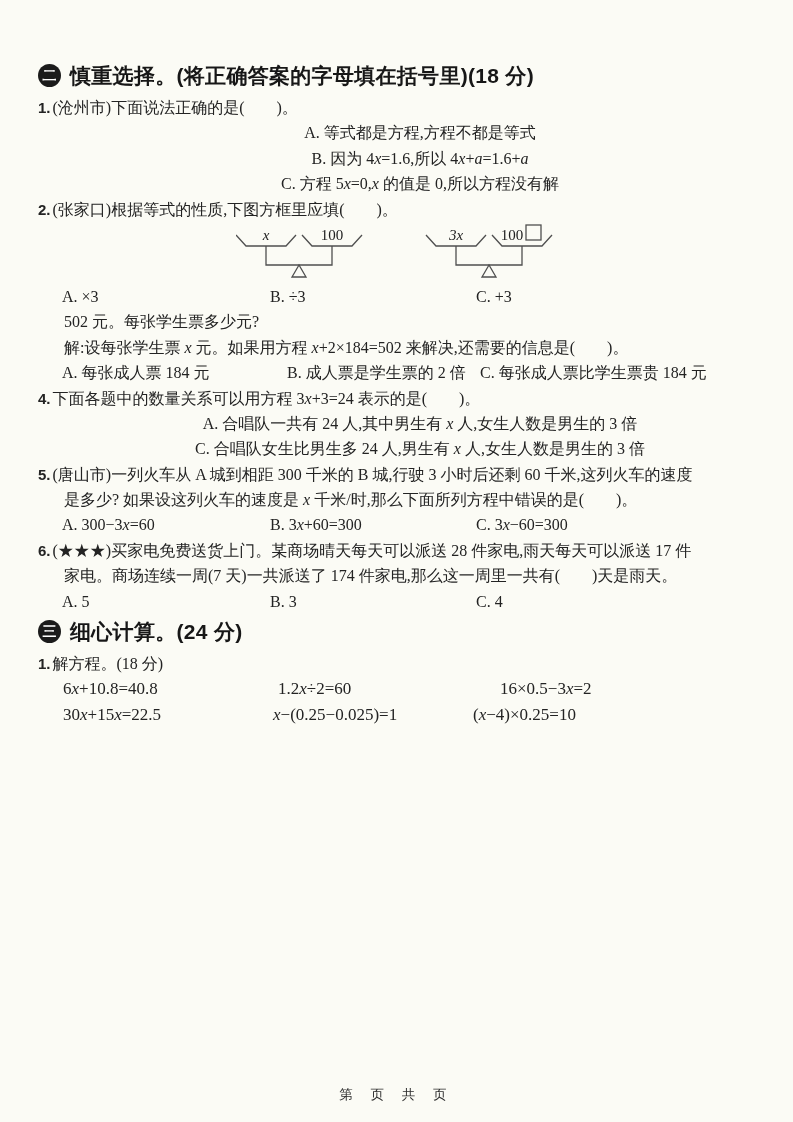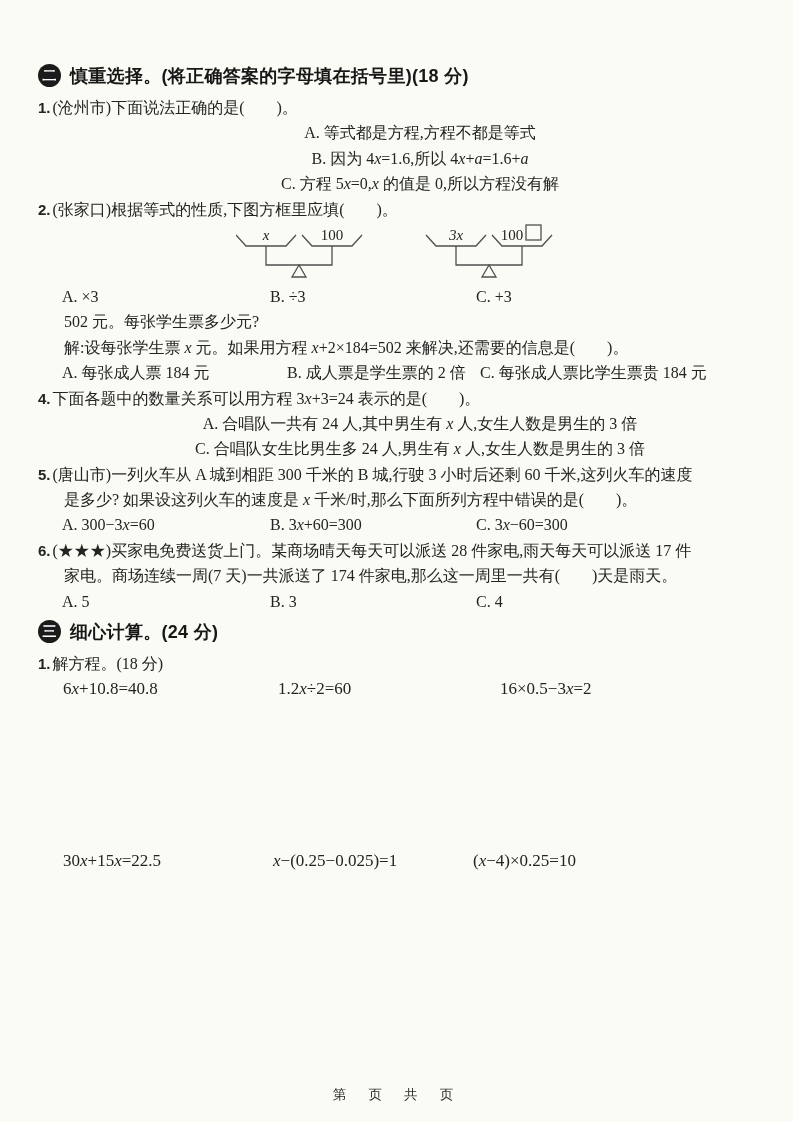--- a/index.html
+++ b/index.html
@@ -11,45 +11,45 @@
     font-size:16px; color:#232323;
   }
   .sec-header { display:flex; align-items:center; height:27px; margin-bottom:6px; }
   .sec-icon {
     width:23px; height:23px; border-radius:50%; background:#1b1b1b; color:#ffffff;
     font-family:"Liberation Sans","DejaVu Sans",sans-serif; font-weight:700; font-size:14px;
     display:flex; align-items:center; justify-content:center; margin-right:9px; flex:none;
   }
   .sec-title {
     font-family:"Liberation Sans","DejaVu Sans",sans-serif; font-weight:700;
-    font-size:18px; color:#171717; letter-spacing:0.3px; white-space:nowrap;
+    font-size:21px; color:#171717; letter-spacing:0.3px; white-space:nowrap;
   }
   .line { height:25.4px; line-height:25.4px; white-space:nowrap; }
   .qnum {
     font-family:"Liberation Sans","DejaVu Sans",sans-serif; font-weight:700;
     font-size:15px; margin-right:2px;
   }
   .cont { padding-left:26px; }
   .optline { padding-left:24px;text-align:center; }
   .optrow { display:flex; padding-left:24px; }
   .optrow .c1 { width:208px; } .optrow .c2 { width:206px; }
   .optrow.q3row .c1 { width:225px; } .optrow.q3row .c2 { width:193px; }
   .diagram { margin:2px 0 2px 198px; height:54px; }
   .scale-line { stroke:#4f4f4f; stroke-width:1.3; fill:none; }
   .pan-label { font-family:"Liberation Serif","DejaVu Serif",serif; font-size:15px; fill:#222; }
   .pan-label.it { font-style:italic; }
   .box { fill:none; stroke:#4f4f4f; stroke-width:1.3; }
   .sec-calc { margin-top:4px; }
   .eqrow { display:flex; padding-left:25px; font-size:17px; height:26px; line-height:26px; white-space:nowrap; }
   .eqrow .e1 { width:215px; } .eqrow .e2 { width:222px; }
-  .eqrow.row2 { margin-top:146px; }
+  .eqrow.row2 { }
   .eqrow.row2 .e1 { width:210px; } .eqrow.row2 .e2 { width:200px; }
   .footer {
     position:absolute; top:1086px; left:0; width:100%; text-align:center;
-    font-family:Liberation Mono, monospace; font-size:13.5px;
+    font-family:Liberation Sans, sans-serif; font-size:13.5px;
     letter-spacing:7px; color:#2e2e2e;
   }
 </style>
 </head>
 <body>
 
 <div class="page">
 
   <section>
     <div class="sec-header">

